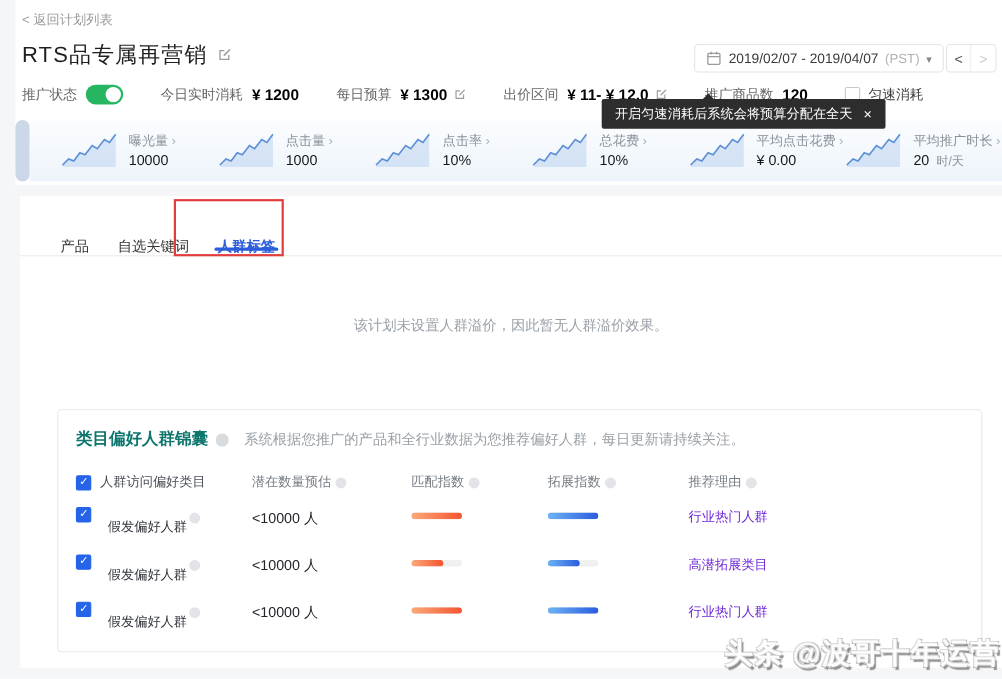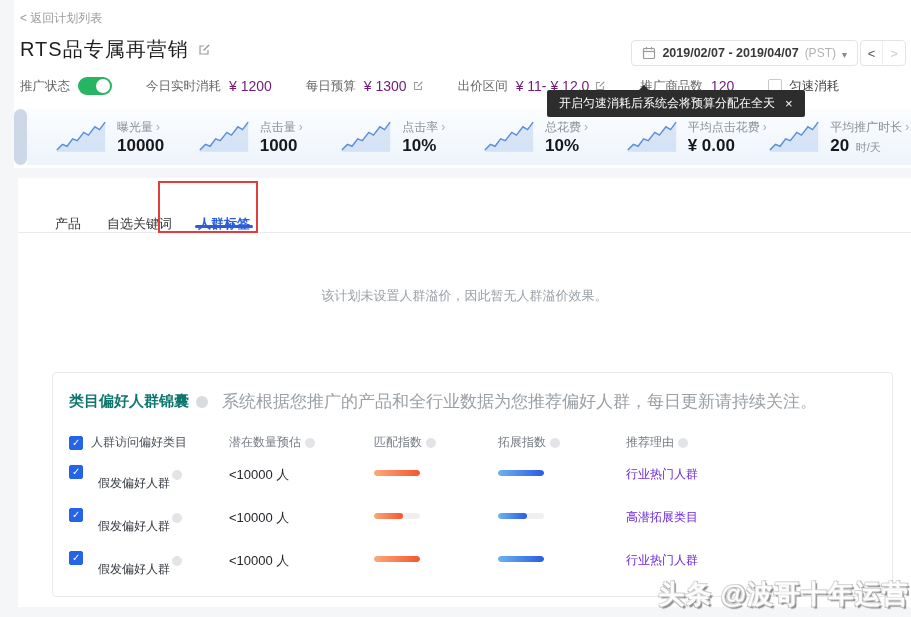--- a/index.html
+++ b/index.html
@@ -8,48 +8,48 @@
 
   
   .top-panel { background:#fff; margin-left:14px; padding:10px 0 0 6px; position:relative; height:168px; }
   .breadcrumb { font-size:12px; color:#9b9b9b; cursor:pointer; }
   .title-row { margin-top:9px; display:flex; align-items:center; gap:8px; }
   .page-title { font-size:20px; font-weight:normal; color:#1f1f1f; letter-spacing:1px; }
   .edit-ic { display:inline-flex; cursor:pointer; }
 
   .datebar { position:absolute; top:40px; right:53px; display:flex; align-items:center; gap:6px;
              border:1px solid #e4e4e6; border-radius:4px; height:26px; padding:0 10px; background:#fff; cursor:pointer; }
-  .datebar .dtxt { font-size:12.5px; color:#3a3a3a; font-weight:bold; }
+  .datebar .dtxt { font-size:12.5px; color:#3a3a3a; font-weight:normal; }
   .datebar .tz { font-size:12px; color:#b3b3b3; }
   .caret::before { content:"▾"; font-size:10px; color:#888; }
   .navgroup { position:absolute; top:40px; right:5px; display:flex; border:1px solid #e4e4e6; border-radius:4px; height:26px; background:#fff; }
   .navgroup span { width:22px; display:flex; align-items:center; justify-content:center; font-size:13px; cursor:pointer; }
   .nav-prev { color:#555; border-right:1px solid #eee; }
   .nav-next { color:#ccc; }
 
   .controls { margin-top:14px; display:flex; align-items:center; font-size:12.5px; color:#666; }
   .ctl { display:flex; align-items:center; margin-right:34px; }
   .ctl .lab { margin-right:8px; }
-  .ctl .val { font-size:14px; font-weight:normal; color:#701a75; }
+  .ctl .val { font-size:14px; font-weight:bold; color:#000000; }
   .toggle { width:34px; height:18px; border-radius:9px; background:#26b561; position:relative; cursor:pointer; }
   .toggle .knob { position:absolute; right:2px; top:2px; width:14px; height:14px; border-radius:50%; background:#fff; }
   .cb { width:14px; height:14px; border-radius:2px; border:1px solid #c9c9c9; background:#fff; margin-right:7px; cursor:pointer; flex:none; }
   .cb.checked { background:#2563e8; border-color:#2563e8; position:relative; }
   .cb.checked::after { content:"✓"; color:#fff; font-size:10px; position:absolute; left:2px; top:0px; font-weight:bold; }
 
   
   .stats-wrap { position:relative; margin-top:14px; height:56px; }
   .stats-stripe { position:absolute; left:-6px; top:0; bottom:0; width:13px; border-radius:7px; background:#ccd7e8; }
   .stats { position:absolute; left:7px; right:-911px; top:0; bottom:0; display:flex; align-items:center;
            background:linear-gradient(#fbfdff,#eef4fb); padding-left:28px; width:884px; }
   .stat { flex:1 1 0; display:flex; align-items:center; gap:10px; }
   .spark { width:52px; height:38px; flex:none; }
   .stat-label-row { font-size:12px; color:#8b919a; cursor:pointer; display:flex; align-items:center; gap:3px; }
   .chev::before { content:"›"; color:#aab0b8; font-size:12px; }
-  .stat-value { font-size:17px; font-weight:bold; color:#16181c; }
+  .stat-value { font-size:13px; font-weight:normal; color:#16181c; }
   .stat-unit { font-size:11px; color:#8b919a; margin-left:2px; }
 
   
   .tooltip { position:absolute; left:547px; top:90px; height:27px; background:#2d2d2d; color:#fff;
              display:flex; align-items:center; padding:0 12px; font-size:12px; border-radius:2px; z-index:6; white-space:nowrap; }
   .tooltip::before { content:""; position:absolute; top:-5px; left:92px; border-left:5px solid transparent;
              border-right:5px solid transparent; border-bottom:5px solid #2d2d2d; }
   .tooltip .close { margin-left:10px; cursor:pointer; font-size:13px; color:#fff; }
 
   
@@ -63,21 +63,21 @@
   .anno-box { position:absolute; left:140px; top:3px; width:100px; height:52px; border:2px solid #e23c3c; z-index:4; pointer-events:none; }
 
   .empty { text-align:center; margin-top:49px; font-size:13px; color:#9aa1a8; line-height:27px; }
 
   .sug-card { margin:63px 0 0 34px; width:841px; border:1px solid #e7e9ec; border-radius:4px; padding:17px 16px 16px 16px; background:#fff; }
   .sug-head { display:flex; align-items:center; }
   .sug-title { font-size:15px; font-weight:bold; color:#0f766e; }
   .dot { width:12px; height:12px; border-radius:50%; background:#d9dcdf; display:inline-block; flex:none; }
   .dot.sm { width:10px; height:10px; background:#e2e4e7; }
   .sug-head .dot { margin-left:7px; }
-  .sug-desc { font-size:17px; color:#9aa0a6; margin-left:14px; }
+  .sug-desc { font-size:13px; color:#9aa0a6; margin-left:14px; }
 
   .grid { display:grid; grid-template-columns:160px 145px 124px 128px 1fr; align-items:start; }
   .thead { margin-top:21px; font-size:12px; color:#767c84; }
   .thead .c1 { display:flex; align-items:center; color:#4a4f57; }
   .thead .c1 .cb { margin-right:8px; }
   .hcell { display:flex; align-items:center; gap:4px; }
   .trow { margin-top:14px; height:29px; font-size:12px; }
   .rc1 { display:flex; align-items:flex-start; }
   .rc1 .name { margin:10px 0 0 8px; color:#33373d; }
   .rc1 .dot.sm { margin:5px 0 0 2px; }

